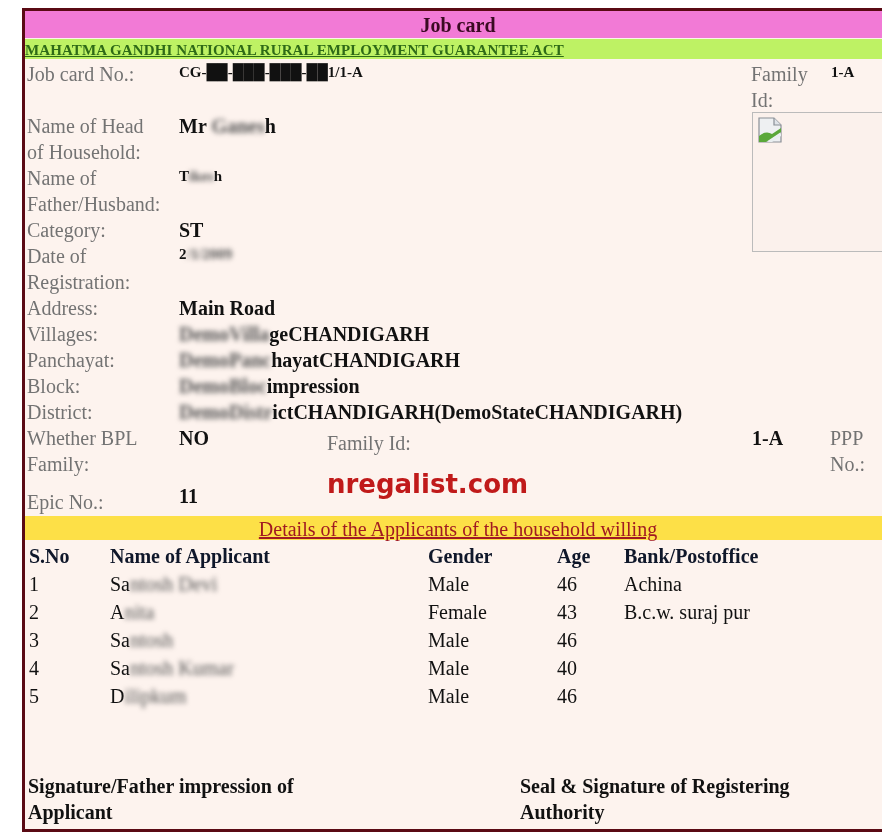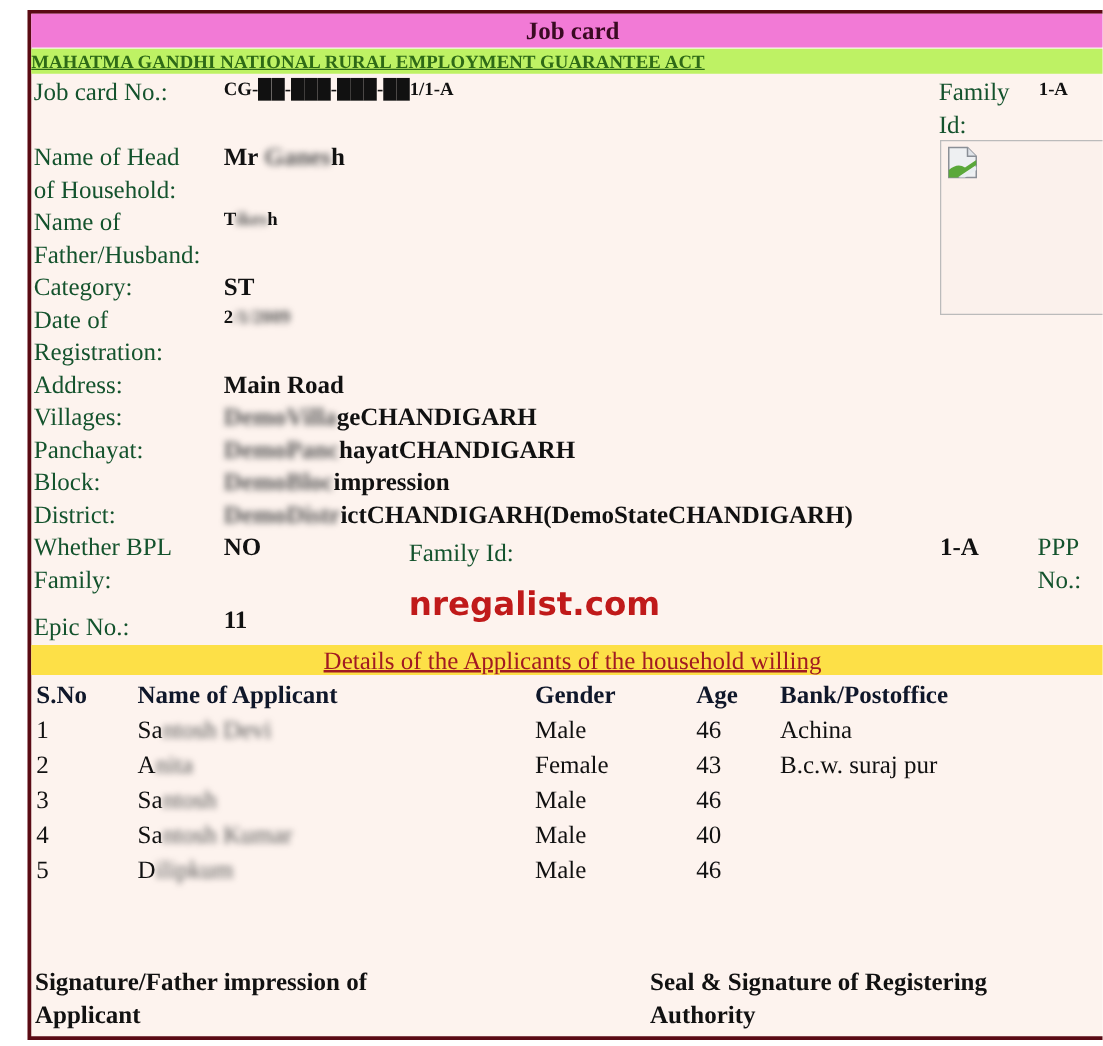--- a/index.html
+++ b/index.html
@@ -1,20 +1,20 @@
 <!DOCTYPE html>
 <html><head>
 <meta charset="utf-8">
 <style>
   html, body { margin:0; padding:0; background:#ffffff; }
   body { width:882px; height:837px; position:relative; overflow:hidden; font-family:"Liberation Serif", serif; }
   .card { position:absolute; left:6px; top:8px; width:866px; height:818px; border:3px solid #5a0a14; background:#fdf3ee; box-sizing:content-box;margin-left:16px; }
   .title-bar { position:absolute; left:0; top:0; width:866px; height:27px; background:#f27ad6; text-align:center; font-weight:bold; font-size:20px; line-height:28px; color:#3a0a22; }
   .subtitle { position:absolute; left:0; top:28px; width:866px; height:20px; background:#bef264; text-align:left; font-size:15px; line-height:22px; color:#2e6a17; text-decoration:underline; font-weight:bold; letter-spacing:0.1px; }
-  .lbl { position:absolute; color:#14532d; font-size:20px; line-height:26px; }
+  .lbl { position:absolute; color:#737373; font-size:20px; line-height:26px; }
   .val { position:absolute; color:#111; font-weight:bold; font-size:20px; line-height:26px;text-align:right; }
   .val.small { font-size:15px; }
   .photo { position:absolute; left:727px; top:101px; width:138px; height:138px; border:1px solid #bbb; border-right:none; background:#fbf1ec; }
   .broken-img { position:absolute; left:3px; top:3px; width:28px; height:28px; }
   .watermark { position:absolute; left:302px; top:458px; color:#c01a1a; font-family:"DejaVu Sans", sans-serif; font-weight:bold; font-size:26px; }
   .details-bar { position:absolute; left:0; top:505px; width:866px; height:24px; background:#fde047; text-align:center; font-size:20px; line-height:27px; color:#a11a22; text-decoration:underline; }
   .hdr { position:absolute; top:532px; font-weight:bold; font-size:20px; color:#0f172a; line-height:26px; }
   .row { position:absolute; font-size:20px; color:#111; line-height:26px; }
   .blur { filter:blur(2.5px); color:#555; }
   .sig { position:absolute; top:762px; font-weight:bold; font-size:20px; line-height:26px; color:#111; }

